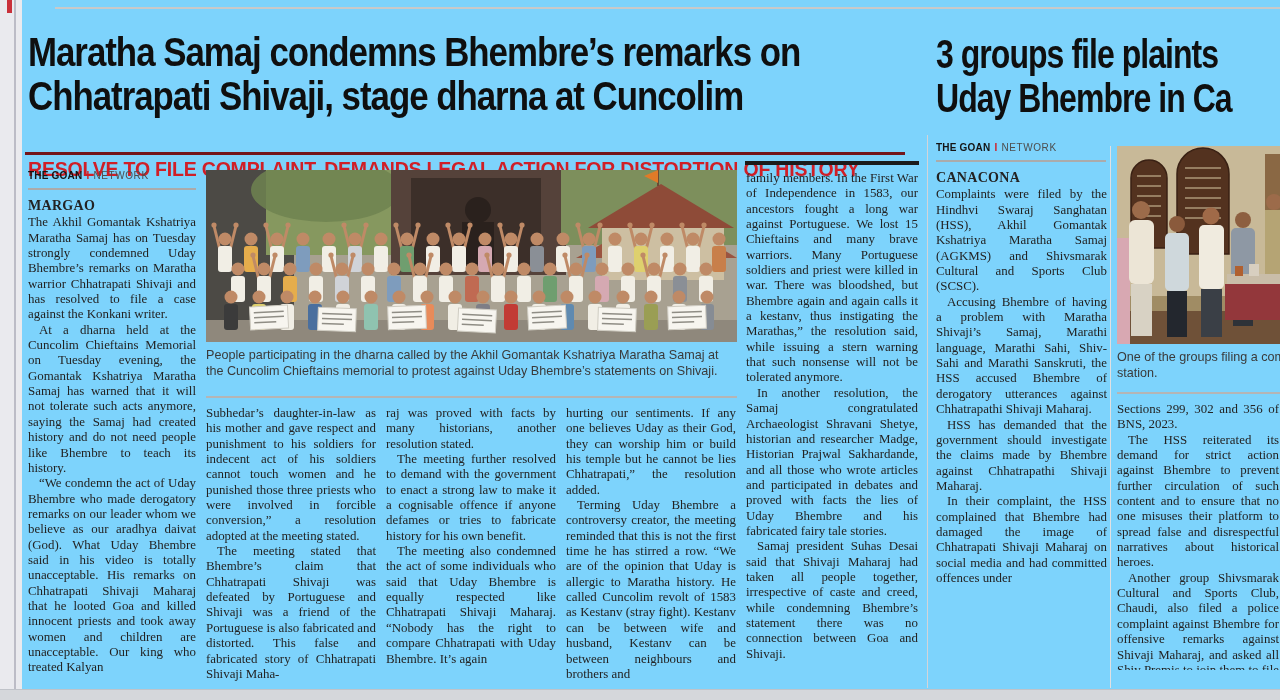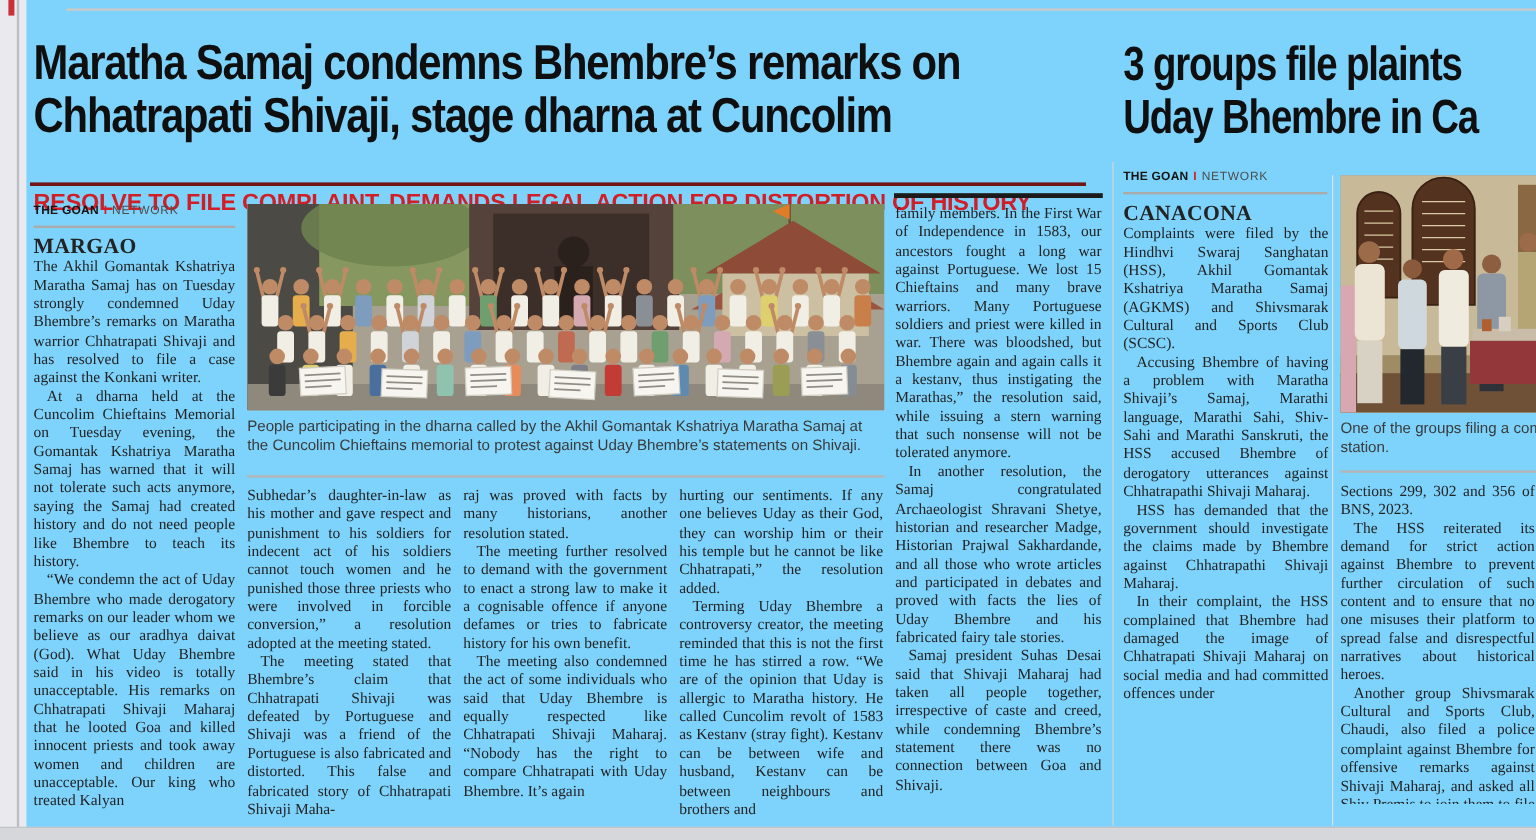--- a/index.html
+++ b/index.html
@@ -25,21 +25,21 @@
   .byline{position:absolute;font-family:Liberation Sans, sans-serif;font-size:10px;font-weight:bold;
           color:#141414;letter-spacing:0.2px;white-space:nowrap;}
   .byline .sep{color:#d01f27;margin:0 4px;font-weight:bold;}
   .byline .net{color:#4d4d4d;font-weight:normal;letter-spacing:0.6px;}
   .byline-rule{position:absolute;height:2px;background:#ababab;}
 
   
   .col{position:absolute;font-size:12.9px;line-height:15.35px;text-align:justify;color:#232323;overflow:hidden;}
   .col p{margin:0;}
   .col p + p{text-indent:11px;}
-  .dateline{font-weight:bold;font-size:18px;letter-spacing:0.3px;text-align:left;margin:0 0 2px 0;}
+  .dateline{font-weight:bold;font-size:14px;letter-spacing:0.3px;text-align:left;margin:0 0 2px 0;}
 
   
   .photo{position:absolute;overflow:hidden;background:#b0a898;}
   .photo svg{display:block;}
 
   .caption{position:absolute;font-family:"Liberation Sans",sans-serif;font-size:12.6px;line-height:15.6px;
            color:#3a3a3a;text-align:left;overflow:hidden;}
   .credit{text-align:right;}
   .caption-rule{position:absolute;height:2px;background:#b5b5b5;}
 
@@ -199,21 +199,21 @@
   <div class="col" style="left:206px;top:406px;width:170px;height:284px;">
     <p>Subhedar’s daughter-in-law as his mother and gave respect and punishment to his soldiers for indecent act of his soldiers cannot touch women and he punished those three priests who were involved in forcible conversion,” a resolution adopted at the meeting stated.</p>
     <p>The meeting stated that Bhembre’s claim that Chhatrapati Shivaji was defeated by Portuguese and Shivaji was a friend of the Portuguese is also fabricated and distorted. This false and fabricated story of Chhatrapati Shivaji Maha-</p>
   </div>
   <div class="col" style="left:386px;top:406px;width:170px;height:284px;">
     <p>raj was proved with facts by many historians, another resolution stated.</p>
     <p>The meeting further resolved to demand with the government to enact a strong law to make it a cognisable offence if anyone defames or tries to fabricate history for his own benefit.</p>
     <p>The meeting also condemned the act of some individuals who said that Uday Bhembre is equally respected like Chhatrapati Shivaji Maharaj. “Nobody has the right to compare Chhatrapati with Uday Bhembre. It’s again</p>
   </div>
   <div class="col" style="left:566px;top:406px;width:170px;height:284px;">
-    <p>hurting our sentiments. If any one believes Uday as their God, they can worship him or their his temple but he cannot be like Chhatrapati,” the resolution added.</p>
+    <p>hurting our sentiments. If any one believes Uday as their God, they can worship him or build his temple but he cannot be lies Chhatrapati,” the resolution added.</p>
     <p>Terming Uday Bhembre a controversy creator, the meeting reminded that this is not the first time he has stirred a row. “We are of the opinion that Uday is allergic to Maratha history. He called Cuncolim revolt of 1583 as Kestanv (stray fight). Kestanv can be between wife and husband, Kestanv can be between neighbours and brothers and</p>
   </div>
 
   <div class="cont-rule"></div>
   <div class="col" style="left:746px;top:171px;width:172px;height:500px;">
     <p>family members. In the First War of Independence in 1583, our ancestors fought a long war against Portuguese. We lost 15 Chieftains and many brave warriors. Many Portuguese soldiers and priest were killed in war. There was bloodshed, but Bhembre again and again calls it a kestanv, thus instigating the Marathas,” the resolution said, while issuing a stern warning that such nonsense will not be tolerated anymore.</p>
     <p>In another resolution, the Samaj congratulated Archaeologist Shravani Shetye, historian and researcher Madge, Historian Prajwal Sakhardande, and all those who wrote articles and participated in debates and proved with facts the lies of Uday Bhembre and his fabricated fairy tale stories.</p>
     <p>Samaj president Suhas Desai said that Shivaji Maharaj had taken all people together, irrespective of caste and creed, while condemning Bhembre’s statement there was no connection between Goa and Shivaji.</p>
   </div>
 

